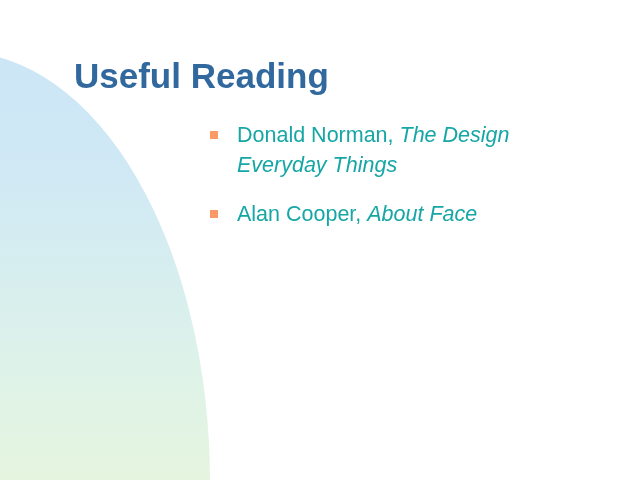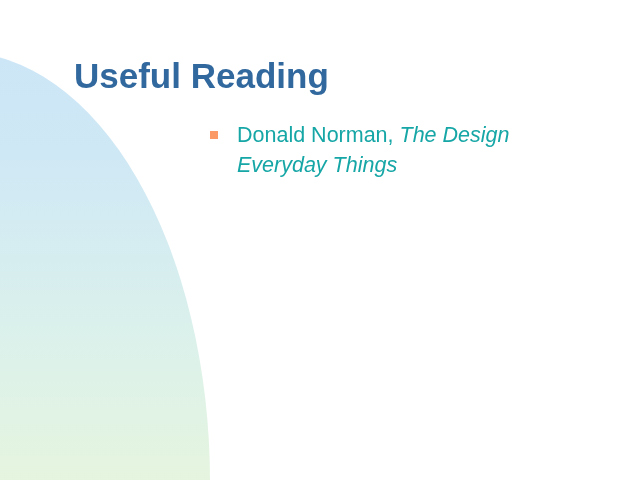--- a/index.html
+++ b/index.html
@@ -108,16 +108,20 @@
   <h1 class="slide-title">Useful Reading</h1>
 
   <ul class="body-list">
 
     <li class="bullet-item">
       <span class="bullet-marker"></span>
       <span class="bullet-text">Donald Norman, </span><span class="book-title">The Design of Everyday Things</span>
     </li>
 
 
+    <li class="bullet-item">
+      <span class="bullet-marker"></span>
+      <span class="bullet-text">Alan Cooper, </span><span class="book-title">About Face</span>
+    </li>
 
   </ul>
 
 </div>
 
 </body></html>

